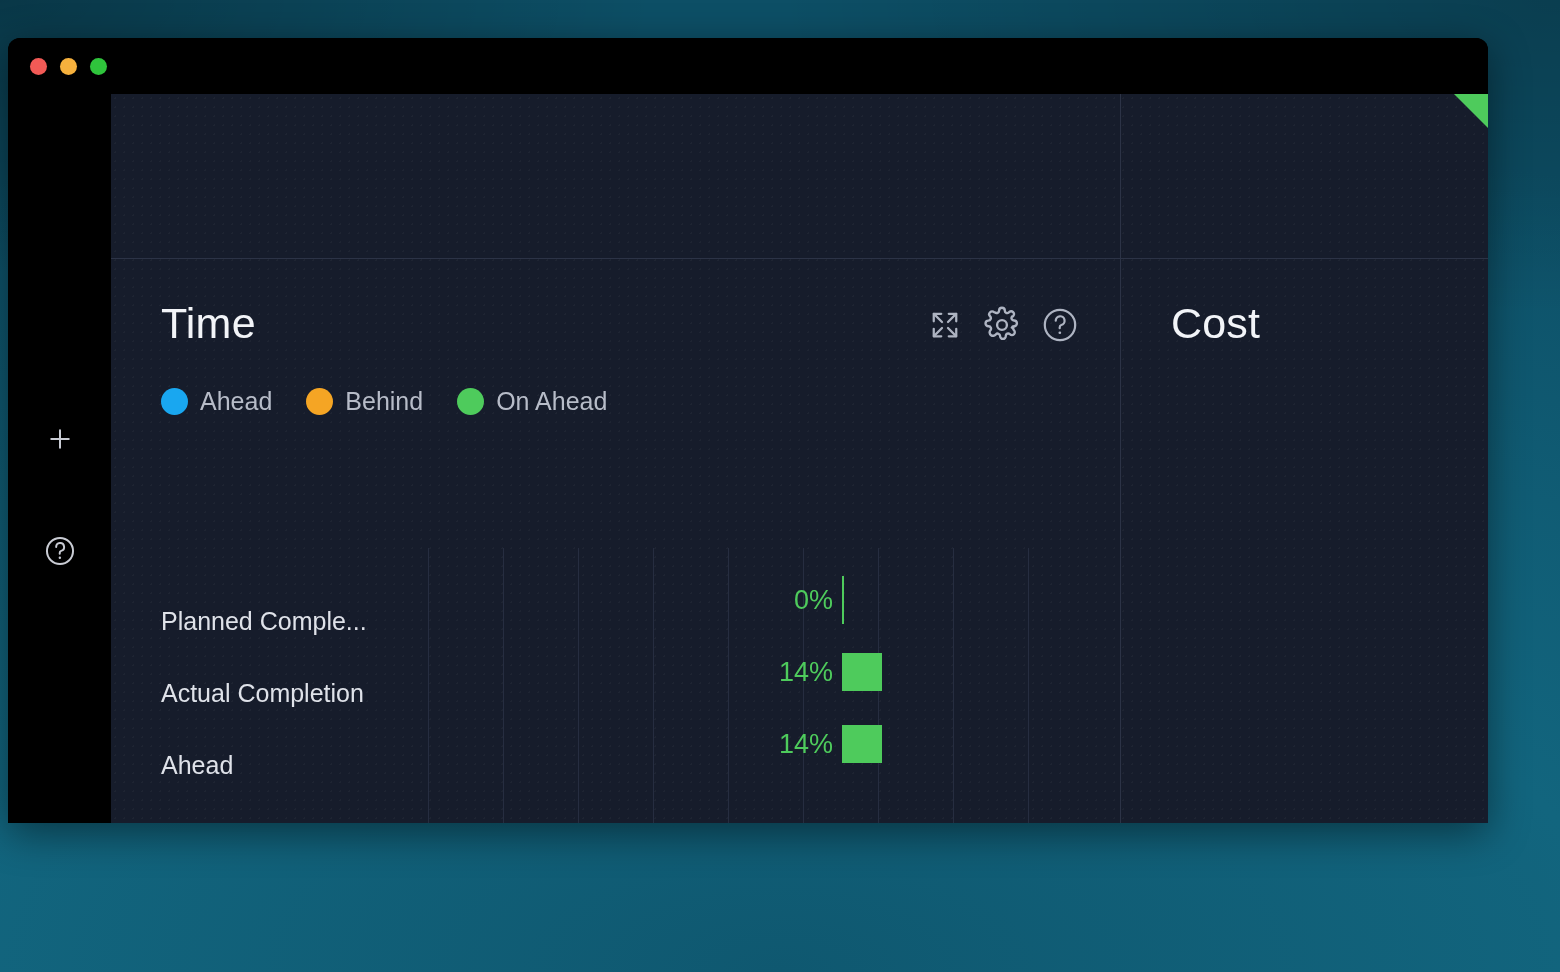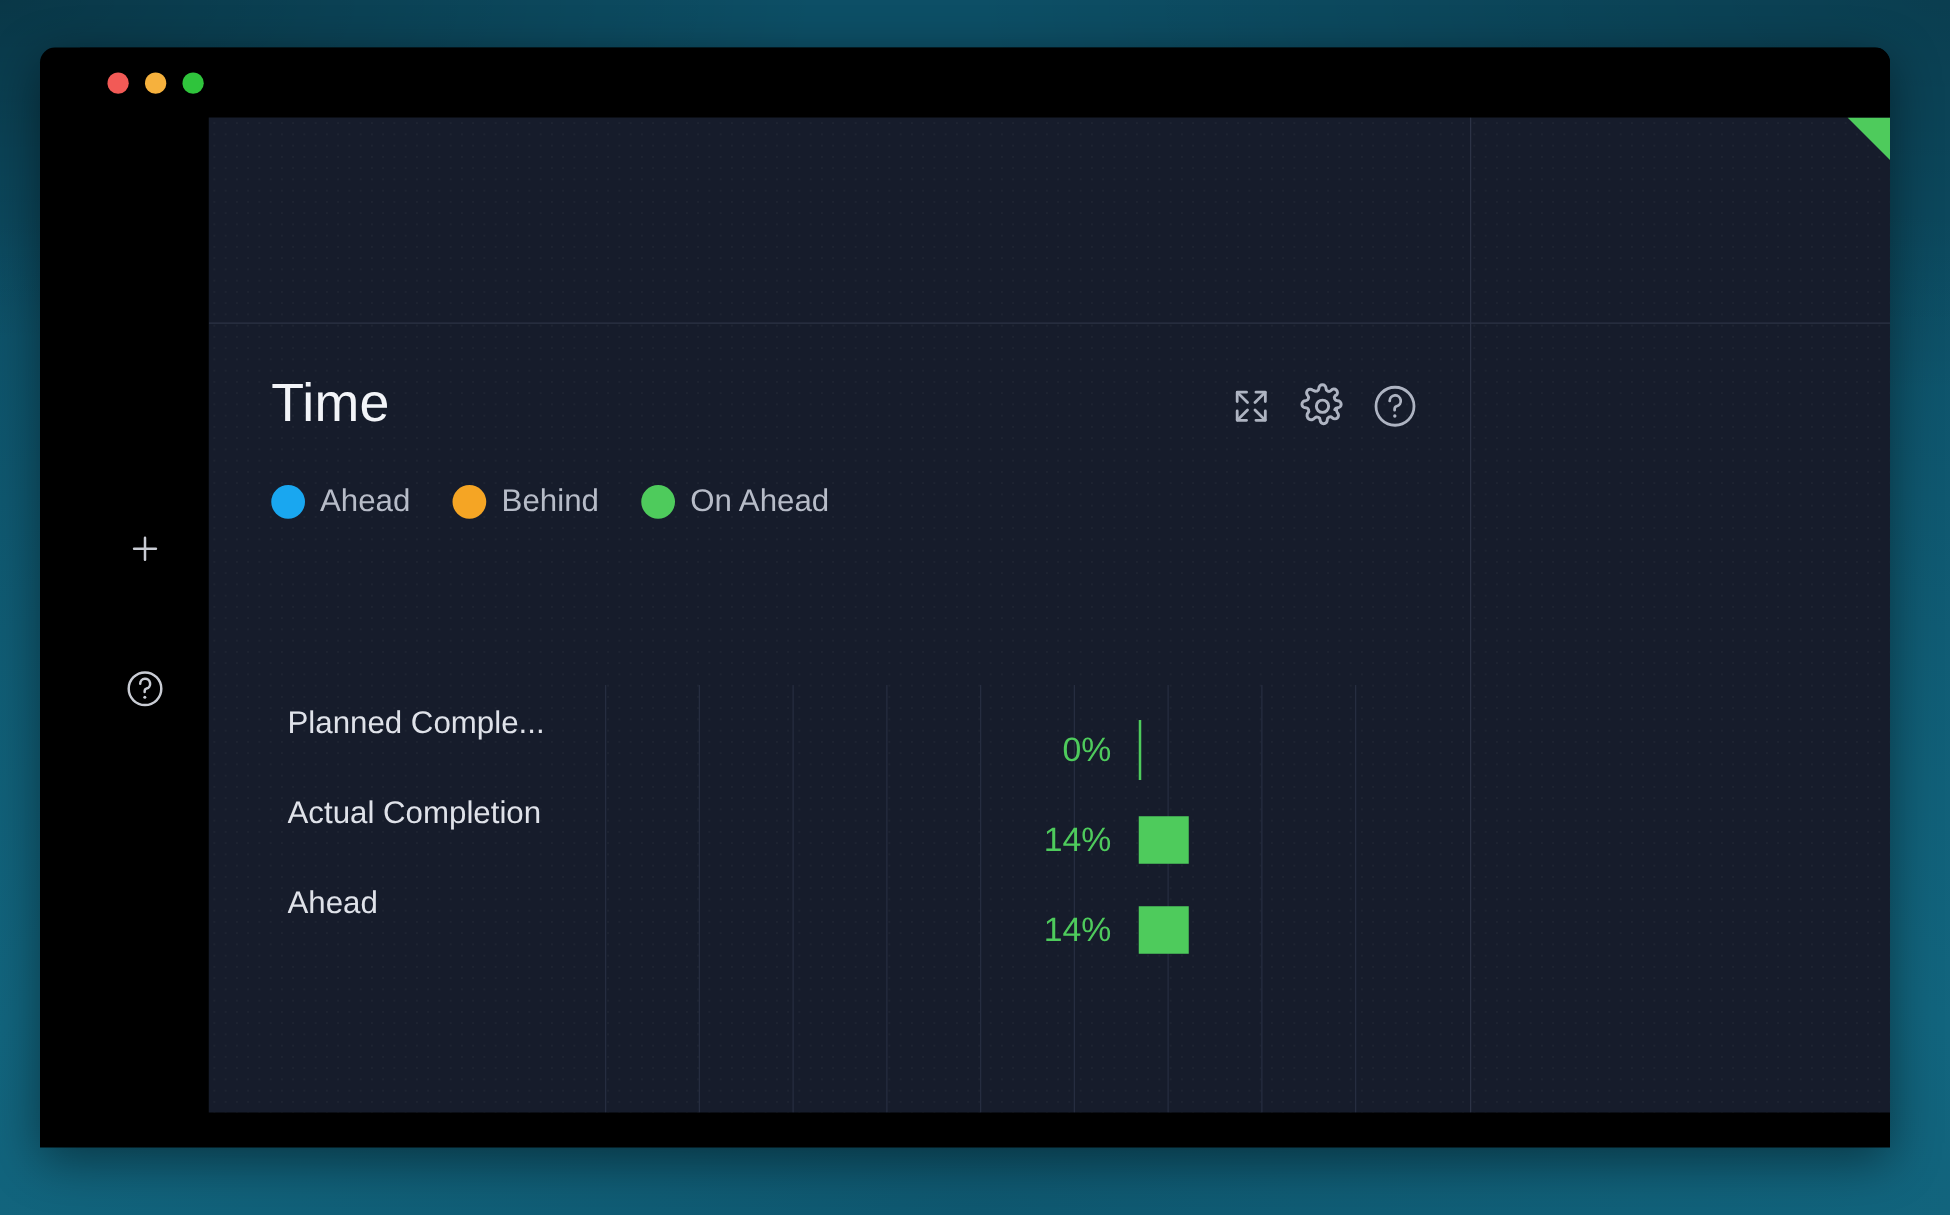--- a/index.html
+++ b/index.html
@@ -19,27 +19,26 @@
     position:absolute; inset:0;
     background:
       radial-gradient(60% 40% at 0% 0%, rgba(0,0,0,.30), rgba(0,0,0,0) 70%),
       radial-gradient(70% 45% at 100% 0%, rgba(0,0,0,.22), rgba(0,0,0,0) 72%);
     pointer-events:none;
   }
 
   
   .window{
     position:absolute;
-    left:32px; top:38px;
-    width:1480px; height:880px;
+    left:8px; top:38px;
+    width:1480px; height:785px;
     background:#000;
     border-radius:12px 12px 0 0;
     overflow:hidden;
     box-shadow:0 10px 40px rgba(0,0,0,.45);
-    padding-left:32px;
   }
   .titlebar{
     height:56px; background:#000;
     display:flex; align-items:center;
     padding-left:22px; gap:13px;
   }
   .dot{ width:17px; height:17px; border-radius:50%; }
   .dot.red{ background:#f25a56; }
   .dot.yellow{ background:#f6b13d; }
   .dot.green{ background:#2fc43c; }
@@ -115,23 +114,22 @@
   }
   .tc-gridlines{ position:absolute; inset:0; }
   .tc-gridline{
     position:absolute; top:0; bottom:0; width:1px;
     background:#262d40;
   }
   .tc-rows{
     position:absolute; left:50px; right:0; top:16px;
   }
   .tc-row{
-    display:flex; align-items:flex-start;
+    display:flex; align-items:flex-end;
     height:72px;
-    margin-left:13px;
   }
   .tc-label{
     width:260px; flex:0 0 260px;
     font-size:25px; color:#dfe2e9;
     white-space:nowrap; overflow:hidden;
   }
   .tc-track{
     position:relative; flex:1; height:100%;
     display:flex; align-items:center;
   }
@@ -292,20 +290,21 @@
                 <div class="tc-bar" style="width:40px"></div>
               </div>
             </div>
 
           </div>
         </div>
       </section>
 
       <section class="panel panel-cost">
         <div class="panel-inner">
+          <h1 class="panel-title">Cost</h1>
 
         </div>
 
       </section>
 
     </div>
   </div>
 </div>
 
 </body></html>

